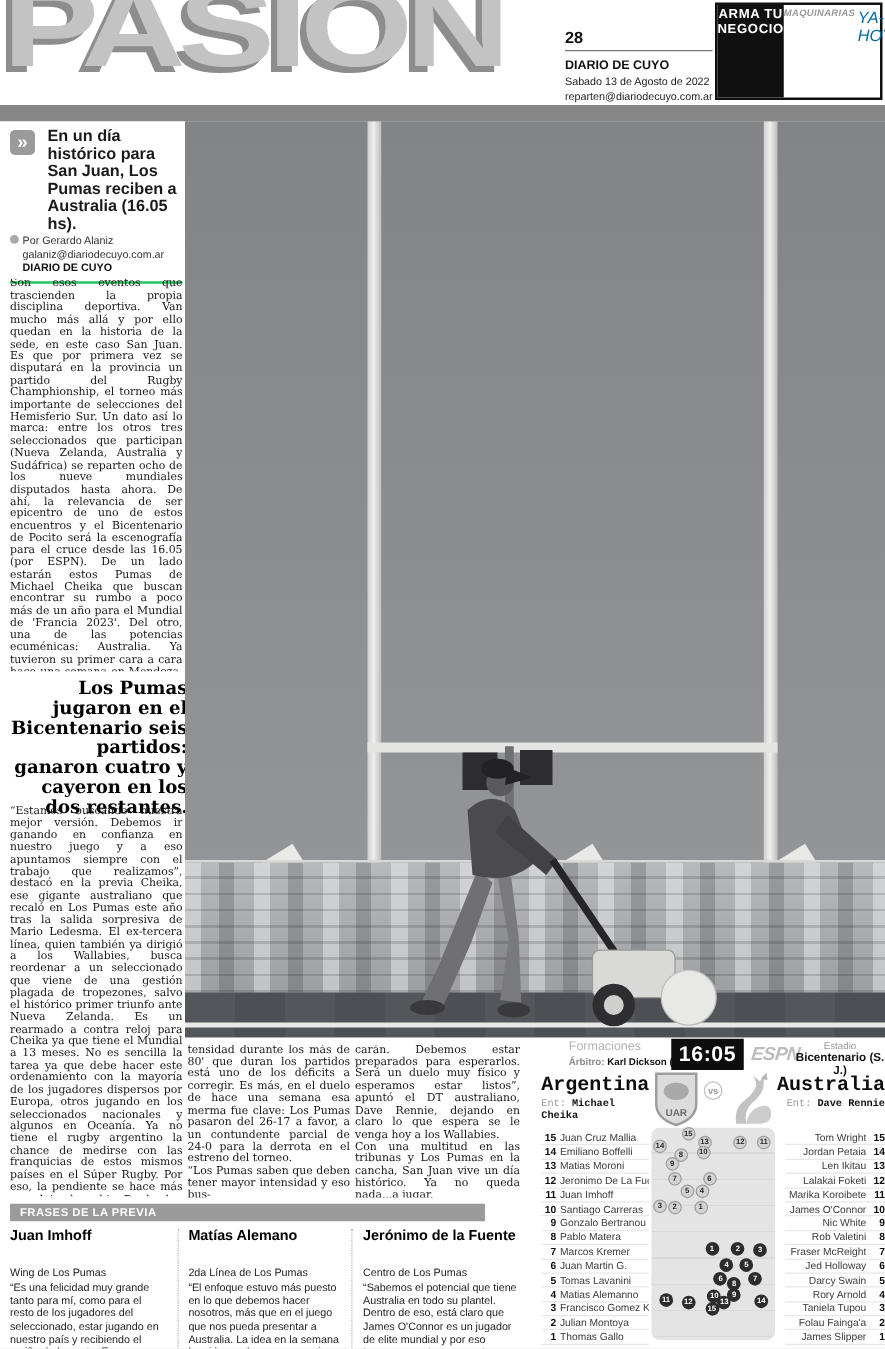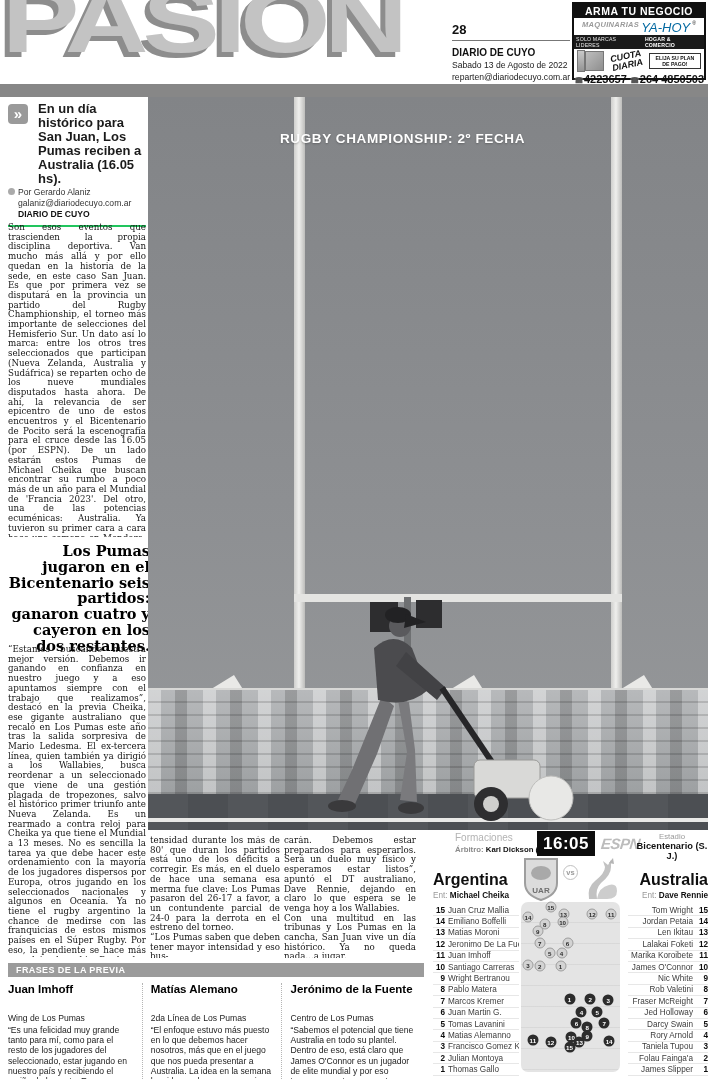--- a/index.html
+++ b/index.html
@@ -12,21 +12,21 @@
   .mast-shadow { left:-5px; top:5px; color:#8d8d8d; }
   .mast-face   { left:0;    top:0;   color:#c3c3c3; }
 
   .pageinfo { position:absolute; left:452px; top:22px; width:118px; }
   .pageinfo .pnum { font-size:13px; font-weight:bold; padding-bottom:3px; border-bottom:1px solid #777; }
   .pageinfo .paper { font-size:10px; font-weight:bold; margin-top:6px; }
   .pageinfo .date, .pageinfo .mail { font-size:8.6px; color:#222; margin-top:2px; }
   .pageinfo .mail { padding-bottom:4px; border-bottom:1px solid #999; }
 
   
-  .ad { position:absolute; left:572px; top:2px; width:134px; height:78px; border:2px solid #101010; background:#fff; display:flex; flex-direction:column; }
+  .ad { position:absolute; left:572px; top:2px; width:134px; height:78px; border:2px solid #101010; background:#fff; display:flex; flex-direction:row; }
   .ad-head { background:#101010; color:#fff; font-weight:bold; font-size:10.5px; text-align:center; letter-spacing:.5px; padding:1px 0; }
   .ad-brand { display:flex; align-items:flex-start; justify-content:center; gap:2px; padding-top:2px; font-style:italic; }
   .ad-brand .pre { font-size:7.5px; font-weight:bold; color:#9a9a9a; letter-spacing:.3px; }
   .ad-brand .big { font-size:13px; font-weight:normal; color:#0369a1; }
   .ad-brand .reg { font-size:5px; vertical-align:super; }
   .ad-strip { display:flex; justify-content:center; gap:4px; background:#1a1a1a; color:#e8e8e8; font-size:5.2px; padding:1px 2px; letter-spacing:.2px; }
   .ad-strip b { color:#fff; }
   .ad-mid { flex:1; display:flex; align-items:center; justify-content:space-between; padding:1px 3px; }
   .ad-thumb { width:26px; height:20px; background:linear-gradient(135deg,#bdbdbd,#8f8f8f); border:1px solid #777; }
   .ad-thumb2 { width:10px; height:22px; background:linear-gradient(180deg,#c9c9c9,#949494); border:1px solid #777; }
@@ -76,39 +76,39 @@
   .figure { position:absolute; left:110px; top:505px; }
 
   .kicker { position:absolute; left:132px; top:34px; color:#fff; font-weight:bold; font-size:13.5px; letter-spacing:.6px; text-shadow:0 1px 2px rgba(0,0,0,.25); }
   .bigtitle { position:absolute; left:116px; top:38px; color:#fff; font-weight:bold; font-size:78px; letter-spacing:-2px; line-height:1; text-shadow:0 2px 4px rgba(0,0,0,.2); }
 
   
   .col2 { position:absolute; left:150px; top:836px; width:130px; height:122px; overflow:hidden; white-space:pre-line; }
   .col3 { position:absolute; left:284px; top:836px; width:132px; height:122px; overflow:hidden; white-space:pre-line; }
 
   
-  .frases-bar { position:absolute; left:8px; top:963px; width:416px; height:14px; background:#9b9b9b; color:#fff; font-size:9px; font-weight:bold; letter-spacing:.4px; line-height:14px; padding-left:8px; }
+  .frases-bar { position:absolute; left:8px; top:963px; width:380px; height:14px; background:#9b9b9b; color:#fff; font-size:9px; font-weight:bold; letter-spacing:.4px; line-height:14px; padding-left:8px; }
   .quotes { position:absolute; left:8px; top:983px; width:416px; height:96px; display:flex; }
   .quote-col { padding-right:8px; overflow:hidden; }
   .quote-col + .quote-col { border-left:1px dotted #b5b5b5; padding-left:8px; }
   .q-name { font-size:11.5px; font-weight:bold; color:#000; }
   .q-role { font-size:8.6px; color:#222; margin:18px 0 2px; }
   .q-text { font-size:8.6px; line-height:10.2px; color:#222; }
 
   
   .form { position:absolute; left:433px; top:831px; width:275px; height:248px; font-family:"Liberation Sans",sans-serif; }
   .form-label { position:absolute; left:22px; top:1px; font-size:10px; color:#b3b3b3; }
   .referee { position:absolute; left:22px; top:14px; font-size:7.8px; color:#8a8a8a; font-weight:bold; }
   .referee b { color:#111; }
   .timebox { position:absolute; left:104px; top:0; width:58px; height:25px; background:#0d0d0d; color:#fff; font-weight:bold; font-size:17px; text-align:center; line-height:25px; letter-spacing:.5px; }
   .espn { position:absolute; left:168px; top:4px; font-size:15px; font-weight:bold; font-style:italic; color:#bcbcbc; transform:skewX(-6deg); letter-spacing:-.5px; }
   .stadium { position:absolute; right:0; top:1px; width:72px; text-align:center; }
   .stadium .s1 { font-size:7.8px; color:#9a9a9a; }
   .stadium .s2 { font-size:9.3px; font-weight:bold; color:#111; }
-  .teamhead { position:absolute; top:40px; width:92px; }
+  .teamhead { position:absolute; top:28px; width:92px;font-family:Liberation Mono, monospace; }
   .teamhead .tname { font-size:16px; font-weight:bold; color:#0e0e0e; }
   .teamhead .coach { font-size:8.2px; color:#9a9a9a; margin-top:2px; }
   .teamhead .coach b { color:#111; }
   .home-head { left:0; } .away-head { right:0; text-align:right; }
   .badges { position:absolute; left:86px; top:26px; width:104px; height:48px; }
   .badge-uar { position:absolute; left:4px; top:0; }
   .badge-vs { position:absolute; left:44px; top:8px; width:15px; height:15px; border:1px solid #c0c0c0; border-radius:50%; background:#fff; color:#9a9a9a; font-size:7.5px; font-weight:bold; text-align:center; line-height:14px; }
   .badge-aus { position:absolute; right:2px; top:0; }
 
   .plist { position:absolute; top:74px; }
@@ -217,21 +217,20 @@
       <polygon points="148,12 168,20 146,26" fill="#222224"></polygon>
 
       <path d="M184,86 L238,166" stroke="#262628" stroke-width="6" fill="none"></path>
 
       <rect x="216" y="158" width="66" height="38" rx="6" fill="#d9d9d7" stroke="#9a9a98"></rect>
       <circle cx="233" cy="202" r="17" fill="#2e2e30"></circle>
       <circle cx="233" cy="202" r="8" fill="#cfcfcd"></circle>
       <circle cx="293" cy="196" r="22" fill="#e8e8e6" stroke="#bdbdbb"></circle>
     </svg>
 
-    <div class="kicker">RUGBY CHAMPIONSHIP: 2º FECHA</div>
   </div>
 
   <div class="bodytext col2">tensidad durante los más de 80' que duran los partidos está uno de los déficits a corregir. Es más, en el duelo de hace una semana esa merma fue clave: Los Pumas pasaron del 26-17 a favor, a un contundente parcial de 24-0 para la derrota en el estreno del torneo.
 “Los Pumas saben que deben tener mayor intensidad y eso bus-</div>
   <div class="bodytext col3">carán. Debemos estar preparados para esperarlos. Será un duelo muy físico y esperamos estar listos”, apuntó el DT australiano, Dave Rennie, dejando en claro lo que espera se le venga hoy a los Wallabies.
 Con una multitud en las tribunas y Los Pumas en la cancha, San Juan vive un día histórico. Ya no queda nada...a jugar.</div>
 
   <div class="frases-bar">FRASES DE LA PREVIA</div>
   <div class="quotes">
 
@@ -314,21 +313,21 @@
           <span class="pname">Juan Imhoff</span>
         </div>
 
         <div class="prow">
           <span class="num">10</span>
           <span class="pname">Santiago Carreras</span>
         </div>
 
         <div class="prow">
           <span class="num">9</span>
-          <span class="pname">Wright Bertranou</span>
+          <span class="pname">Gonzalo Bertranou</span>
         </div>
 
         <div class="prow">
           <span class="num">8</span>
           <span class="pname">Pablo Matera</span>
         </div>
 
         <div class="prow">
           <span class="num">7</span>
           <span class="pname">Marcos Kremer</span>

